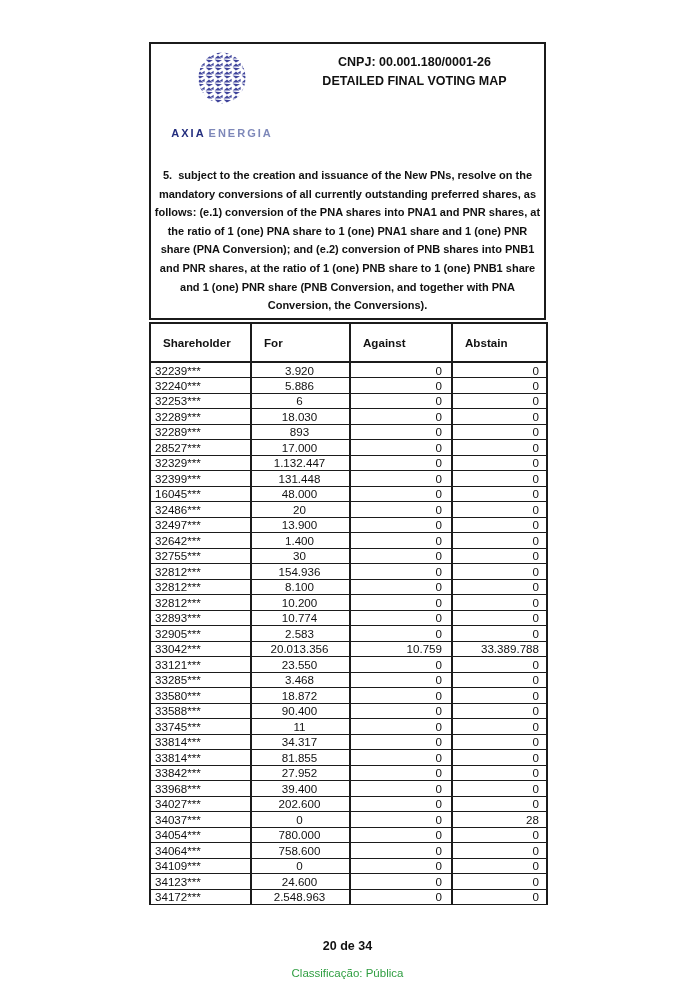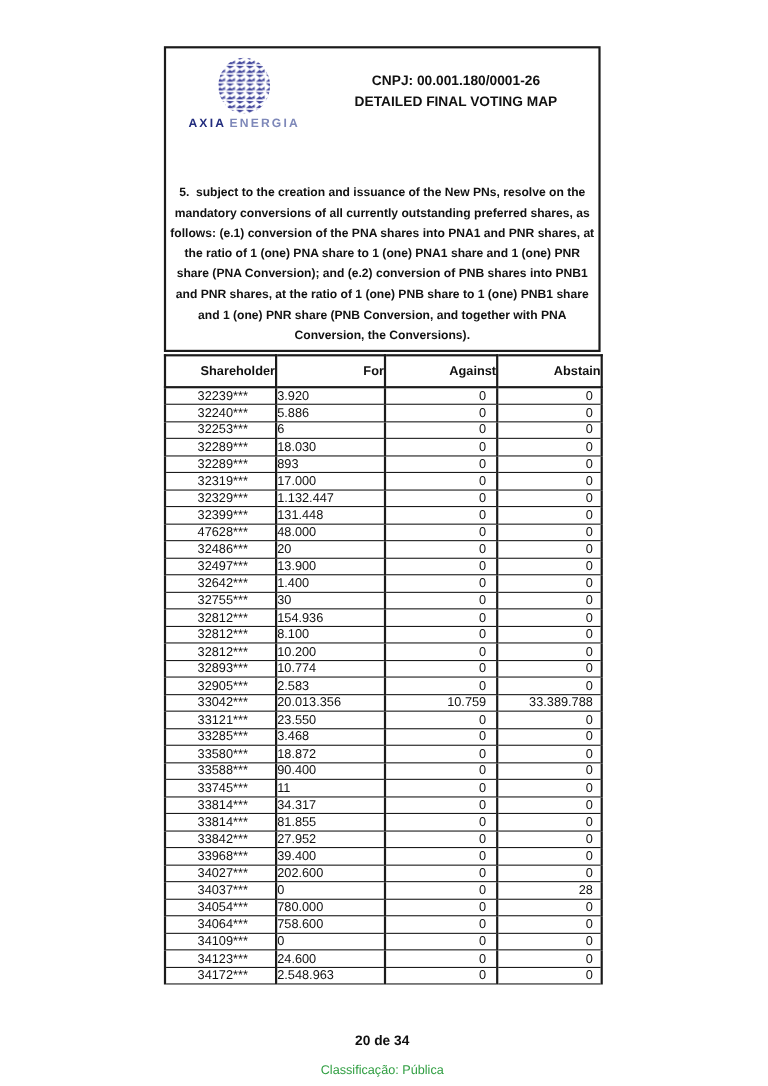--- a/index.html
+++ b/index.html
@@ -13,56 +13,56 @@
   
   .page-box {
     position: absolute; left: 149px; top: 42px;
     width: 397px; height: 278px;
     border: 2px solid #1b1b1b;
     background: #fff;
   }
   .header-row { display: flex; height: 116px; }
   .logo-block {
     width: 142px; display: flex; flex-direction: column;
-    align-items: center; padding-top: 7px;
+    align-items: center; padding-top: 7px; gap: 21px;
   }
   .brand-line { margin-top: 1px; font-size: 11px; letter-spacing: 2px; white-space: nowrap; }
   .brand-primary { color: #232d7e; font-weight: bold; }
   .brand-secondary { color: #7e88b9; font-weight: 600; margin-left: 3px; }
 
   .title-block {
-    flex: 1; text-align: center; padding-top: 20px; padding-right: 8px;
+    flex: 1; text-align: center; padding-top: 9px; padding-right: 8px;
     font-weight: bold; font-size: 12.5px; line-height: 18.5px;
   }
   .title-line { white-space: pre-wrap; }
 
   .resolution {
     margin: 6px 3px 0 3px; text-align: center;
     font-weight: bold; font-size: 11px; line-height: 18.6px;
     white-space: pre-wrap;
   }
 
   
   table.vote-table {
     position: absolute; left: 149px; top: 322px;
     width: 397px; border-collapse: collapse; table-layout: fixed;
   }
   .vote-table th {
     border: 2px solid #1b1b1b;
     font-size: 11.6px; font-weight: bold;
-    height: 29px; padding: 0; text-align: right;
+    height: 29px; padding: 12px; text-align: left;
   }
   .vote-table td {
     border-top: 1px solid #1b1b1b; border-bottom: 1px solid #1b1b1b;
     border-left: 2px solid #1b1b1b; border-right: 2px solid #1b1b1b;
     font-size: 11.6px; height: 15.5px; padding: 0;
     overflow: hidden; white-space: nowrap;
   }
-  .vote-table td.c0 { text-align: center;  padding-left: 4px; }
-  .vote-table td.c1 { text-align: left; padding-right: 2px; }
+  .vote-table td.c0 { text-align: left;  padding-left: 4px; }
+  .vote-table td.c1 { text-align: center; padding-right: 2px; }
   .vote-table td.c2 { text-align: right; padding-right: 9px; }
   .vote-table td.c3 { text-align: right; padding-right: 7px; }
 
   
   .footer { position: absolute; left: 149px; top: 939px; width: 397px; text-align: center; }
   .page-number { font-size: 12.5px; color: #111; font-weight: bold; }
   .classification { font-size: 11.5px; margin-top: 14px; color: #2f9e41; }
 </style>
 </head>
 <body>
@@ -132,39 +132,39 @@
         <td class="c2">0</td>
         <td class="c3">0</td>
       </tr>
       <tr>
         <td class="c0">32289***</td>
         <td class="c1">893</td>
         <td class="c2">0</td>
         <td class="c3">0</td>
       </tr>
       <tr>
-        <td class="c0">32319***</td>
+        <td class="c0">28527***</td>
         <td class="c1">17.000</td>
         <td class="c2">0</td>
         <td class="c3">0</td>
       </tr>
       <tr>
         <td class="c0">32329***</td>
         <td class="c1">1.132.447</td>
         <td class="c2">0</td>
         <td class="c3">0</td>
       </tr>
       <tr>
         <td class="c0">32399***</td>
         <td class="c1">131.448</td>
         <td class="c2">0</td>
         <td class="c3">0</td>
       </tr>
       <tr>
-        <td class="c0">47628***</td>
+        <td class="c0">16045***</td>
         <td class="c1">48.000</td>
         <td class="c2">0</td>
         <td class="c3">0</td>
       </tr>
       <tr>
         <td class="c0">32486***</td>
         <td class="c1">20</td>
         <td class="c2">0</td>
         <td class="c3">0</td>
       </tr>

